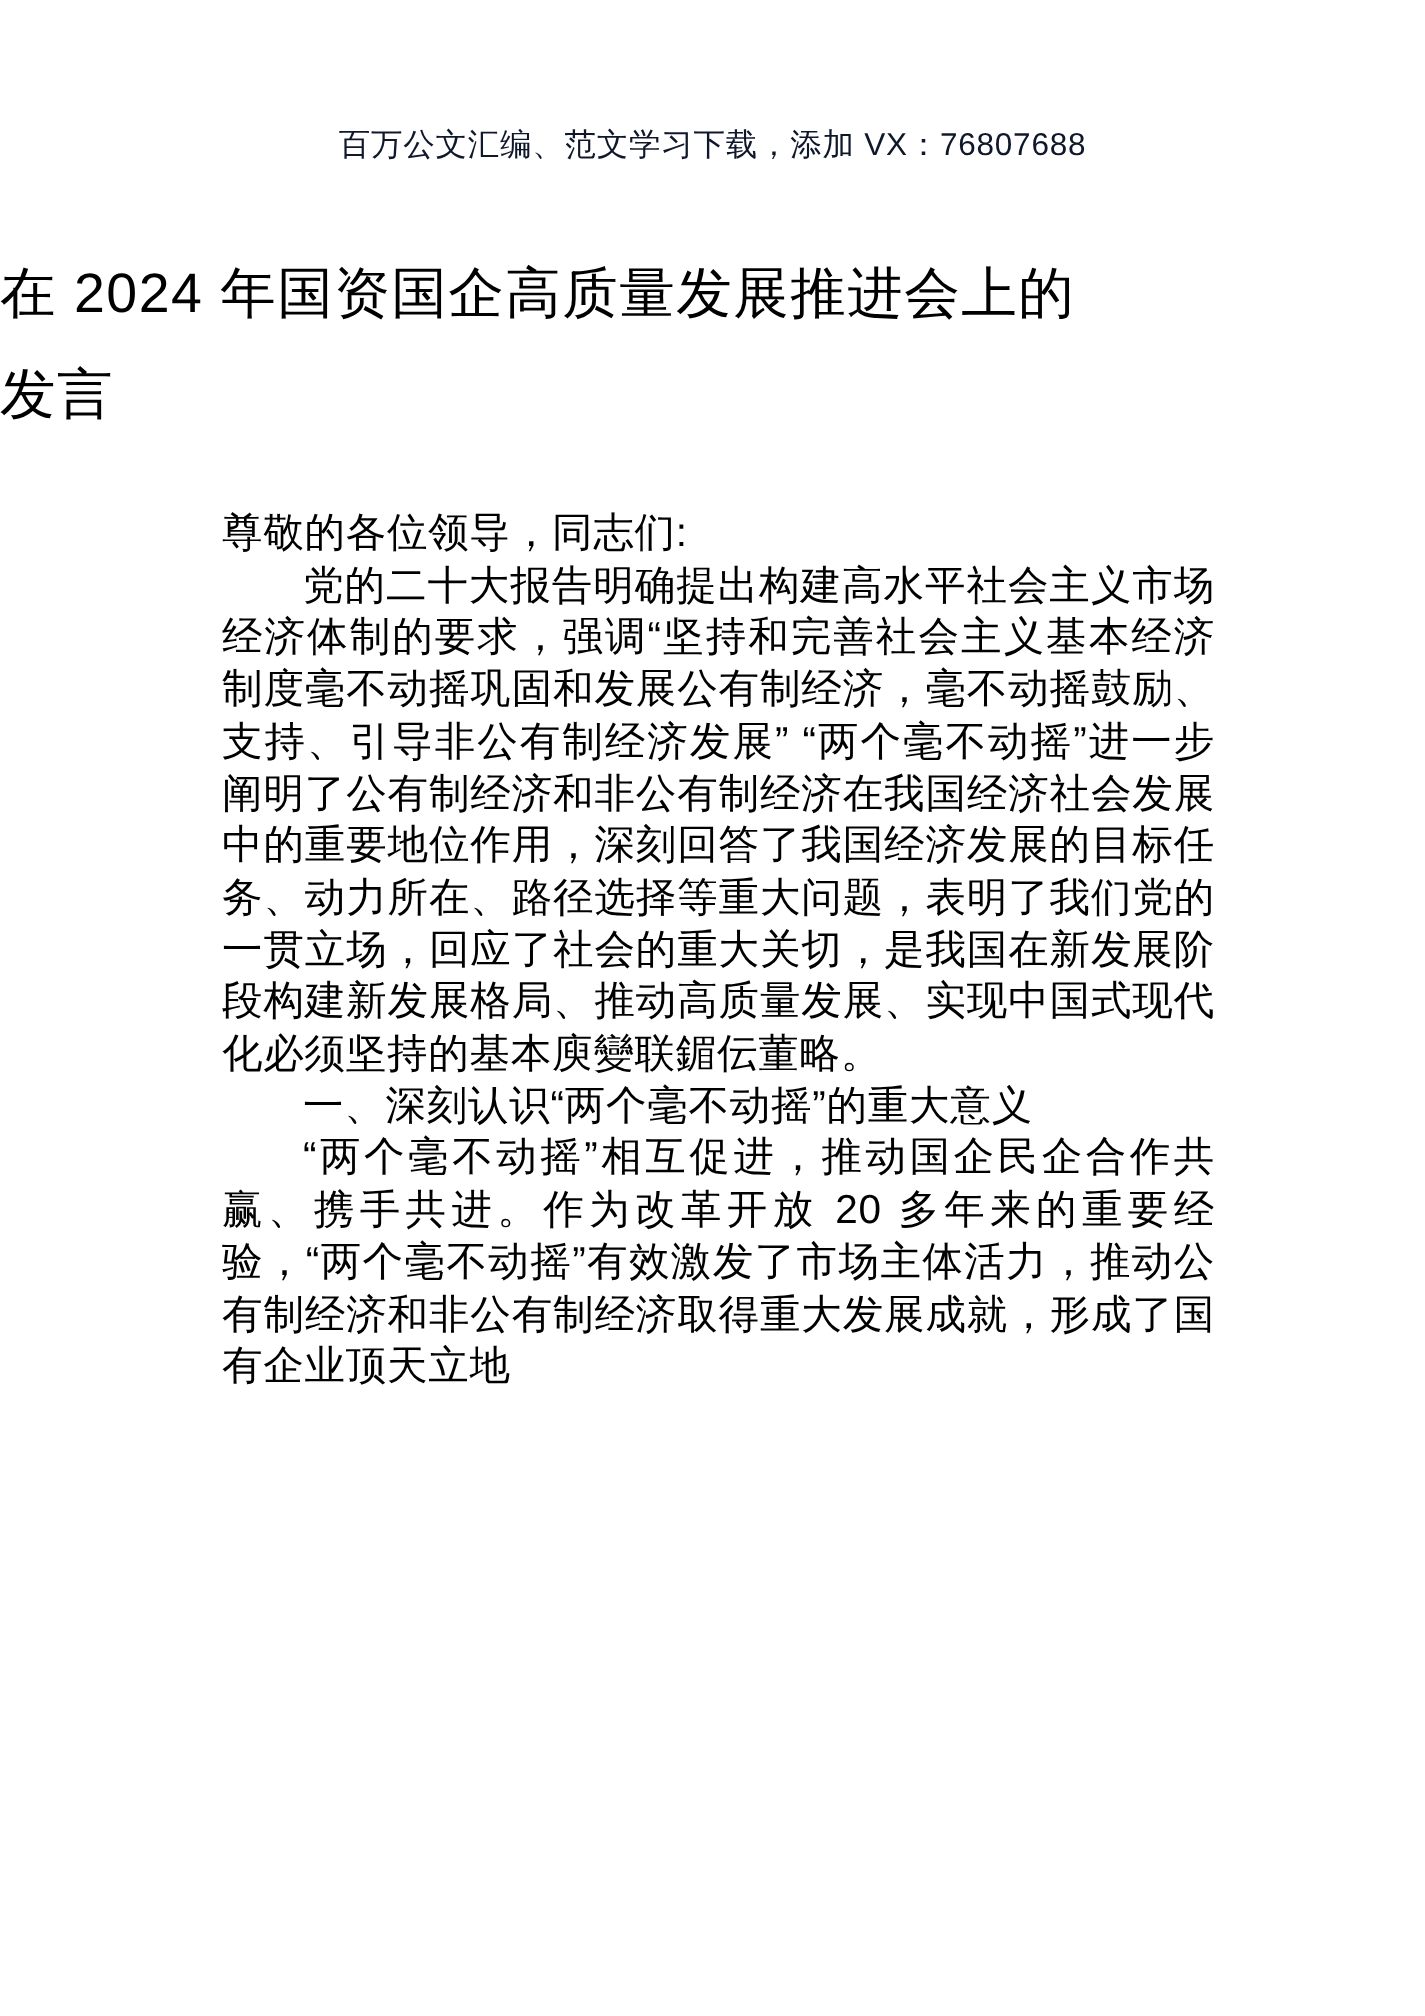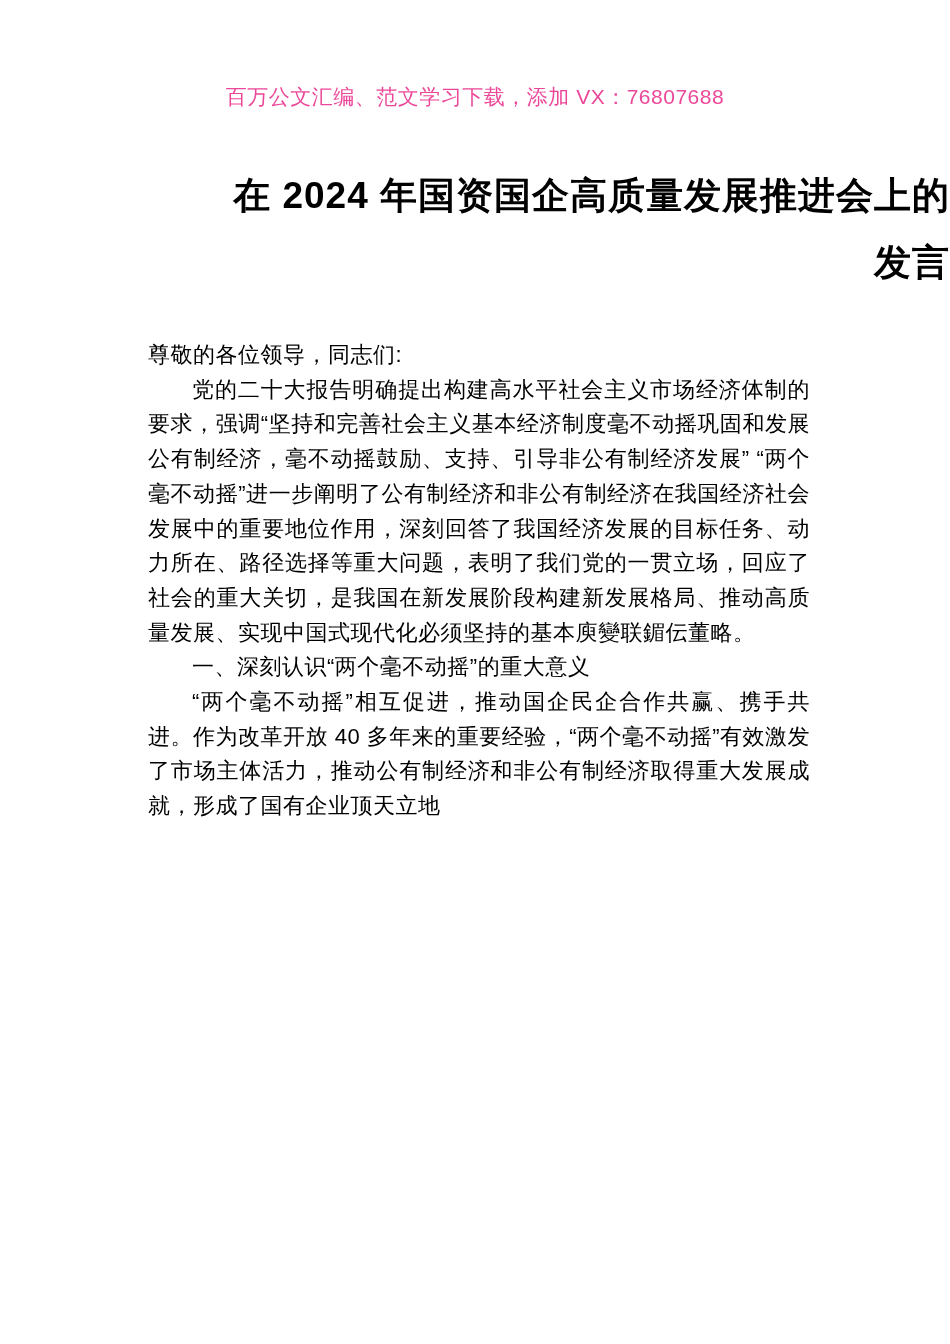--- a/index.html
+++ b/index.html
@@ -18,40 +18,40 @@
     overflow: hidden;
   }
   .promo-notice {
     position: absolute;
     top: 82px;
     left: 0;
     right: 0;
     text-align: center;
     font-size: 21px;
     line-height: 30px;
-    color: #ec4899;
+    color: #0f172a;
     letter-spacing: 0.5px;
   }
   .doc-title {
     position: absolute;
     top: 162px;
     left: 0;
     right: 0;
-    text-align: right;
+    text-align: left;
     font-size: 37px;
-    font-weight: bold;
+    font-weight: normal;
     line-height: 67px;
     letter-spacing: 1px;
   }
   .doc-body {
     position: absolute;
     top: 338px;
     left: 148px;
     width: 662px;
-    font-size: 22px;
+    font-size: 27px;
     line-height: 34.7px;
     text-align: justify;
     letter-spacing: 0.5px;
   }
   .doc-body p {
     margin: 0;
     padding: 0;
     text-indent: 2em;
   }
   .doc-body p.no-indent {
@@ -67,16 +67,16 @@
 
   <div class="doc-title">
     <div>在 2024 年国资国企高质量发展推进会上的</div>
     <div>发言</div>
   </div>
 
   <div class="doc-body">
     <p class="no-indent">尊敬的各位领导，同志们:</p>
     <p>党的二十大报告明确提出构建高水平社会主义市场经济体制的要求，强调“坚持和完善社会主义基本经济制度毫不动摇巩固和发展公有制经济，毫不动摇鼓励、支持、引导非公有制经济发展” “两个毫不动摇”进一步阐明了公有制经济和非公有制经济在我国经济社会发展中的重要地位作用，深刻回答了我国经济发展的目标任务、动力所在、路径选择等重大问题，表明了我们党的一贯立场，回应了社会的重大关切，是我国在新发展阶段构建新发展格局、推动高质量发展、实现中国式现代化必须坚持的基本庾變联鎇伝董略。</p>
     <p>一、深刻认识“两个毫不动摇”的重大意义</p>
-    <p>“两个毫不动摇”相互促进，推动国企民企合作共赢、携手共进。作为改革开放 40 多年来的重要经验，“两个毫不动摇”有效激发了市场主体活力，推动公有制经济和非公有制经济取得重大发展成就，形成了国有企业顶天立地</p>
+    <p>“两个毫不动摇”相互促进，推动国企民企合作共赢、携手共进。作为改革开放 20 多年来的重要经验，“两个毫不动摇”有效激发了市场主体活力，推动公有制经济和非公有制经济取得重大发展成就，形成了国有企业顶天立地</p>
   </div>
 
 </div>
 
 </body></html>

